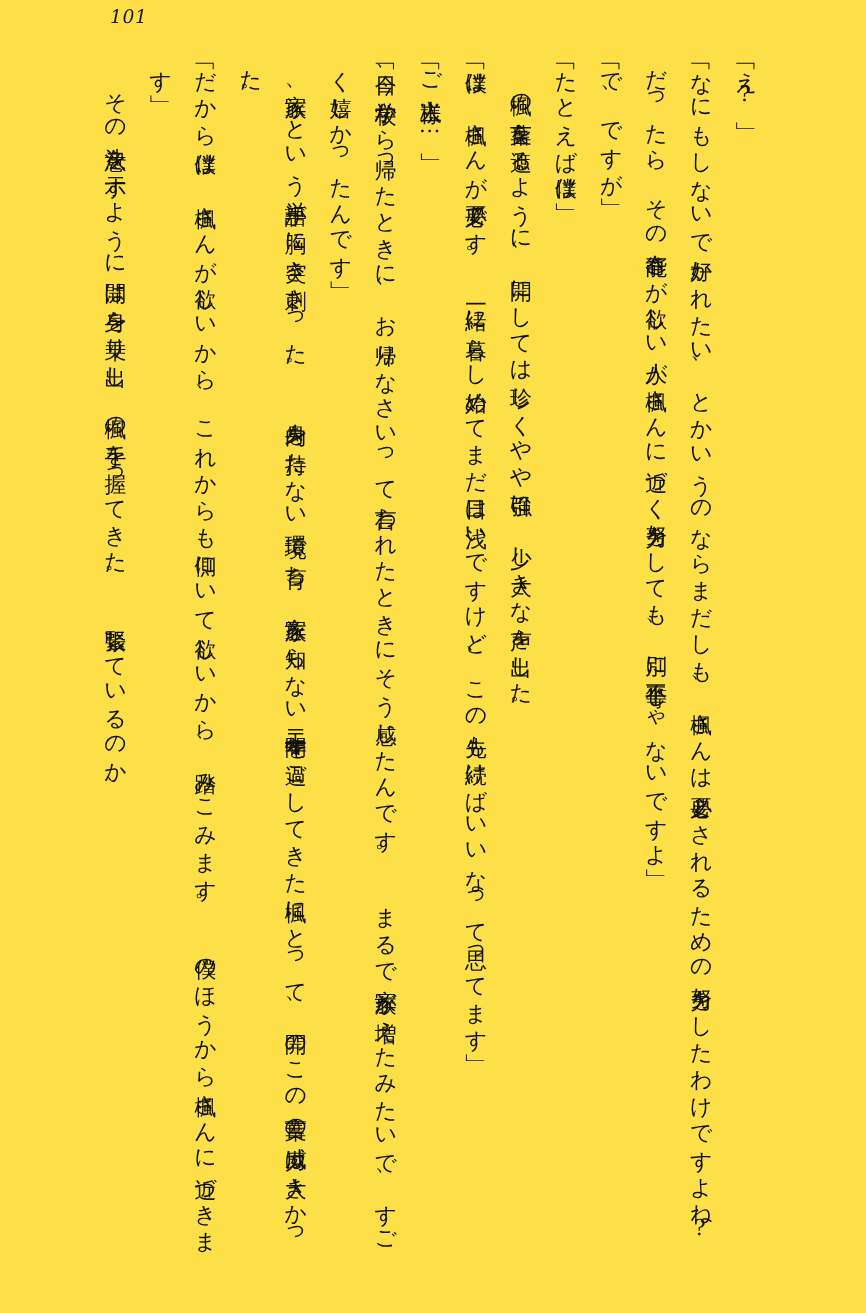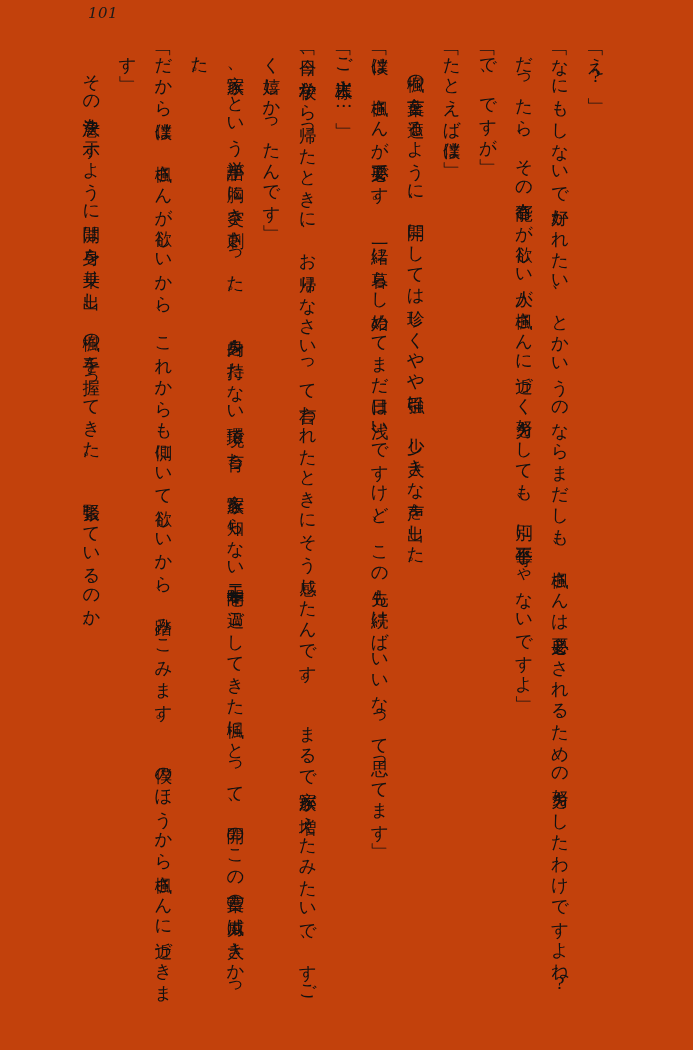--- a/index.html
+++ b/index.html
@@ -12,21 +12,21 @@
     height: 1050px;
     overflow: hidden;
     font-family: "DejaVu Serif", "Liberation Serif", serif;
     color: #111111;
   }
 
   .page {
     position: relative;
     width: 693px;
     height: 1050px;
-    background: #c2410c;
+    background: #fde047;
     box-sizing: border-box;
   }
 
   .page-number {
     position: absolute;
     top: 4px;
     left: 88px;
     font-size: 15px;
     font-style: italic;
     font-family: "DejaVu Serif", "Liberation Serif", serif;

